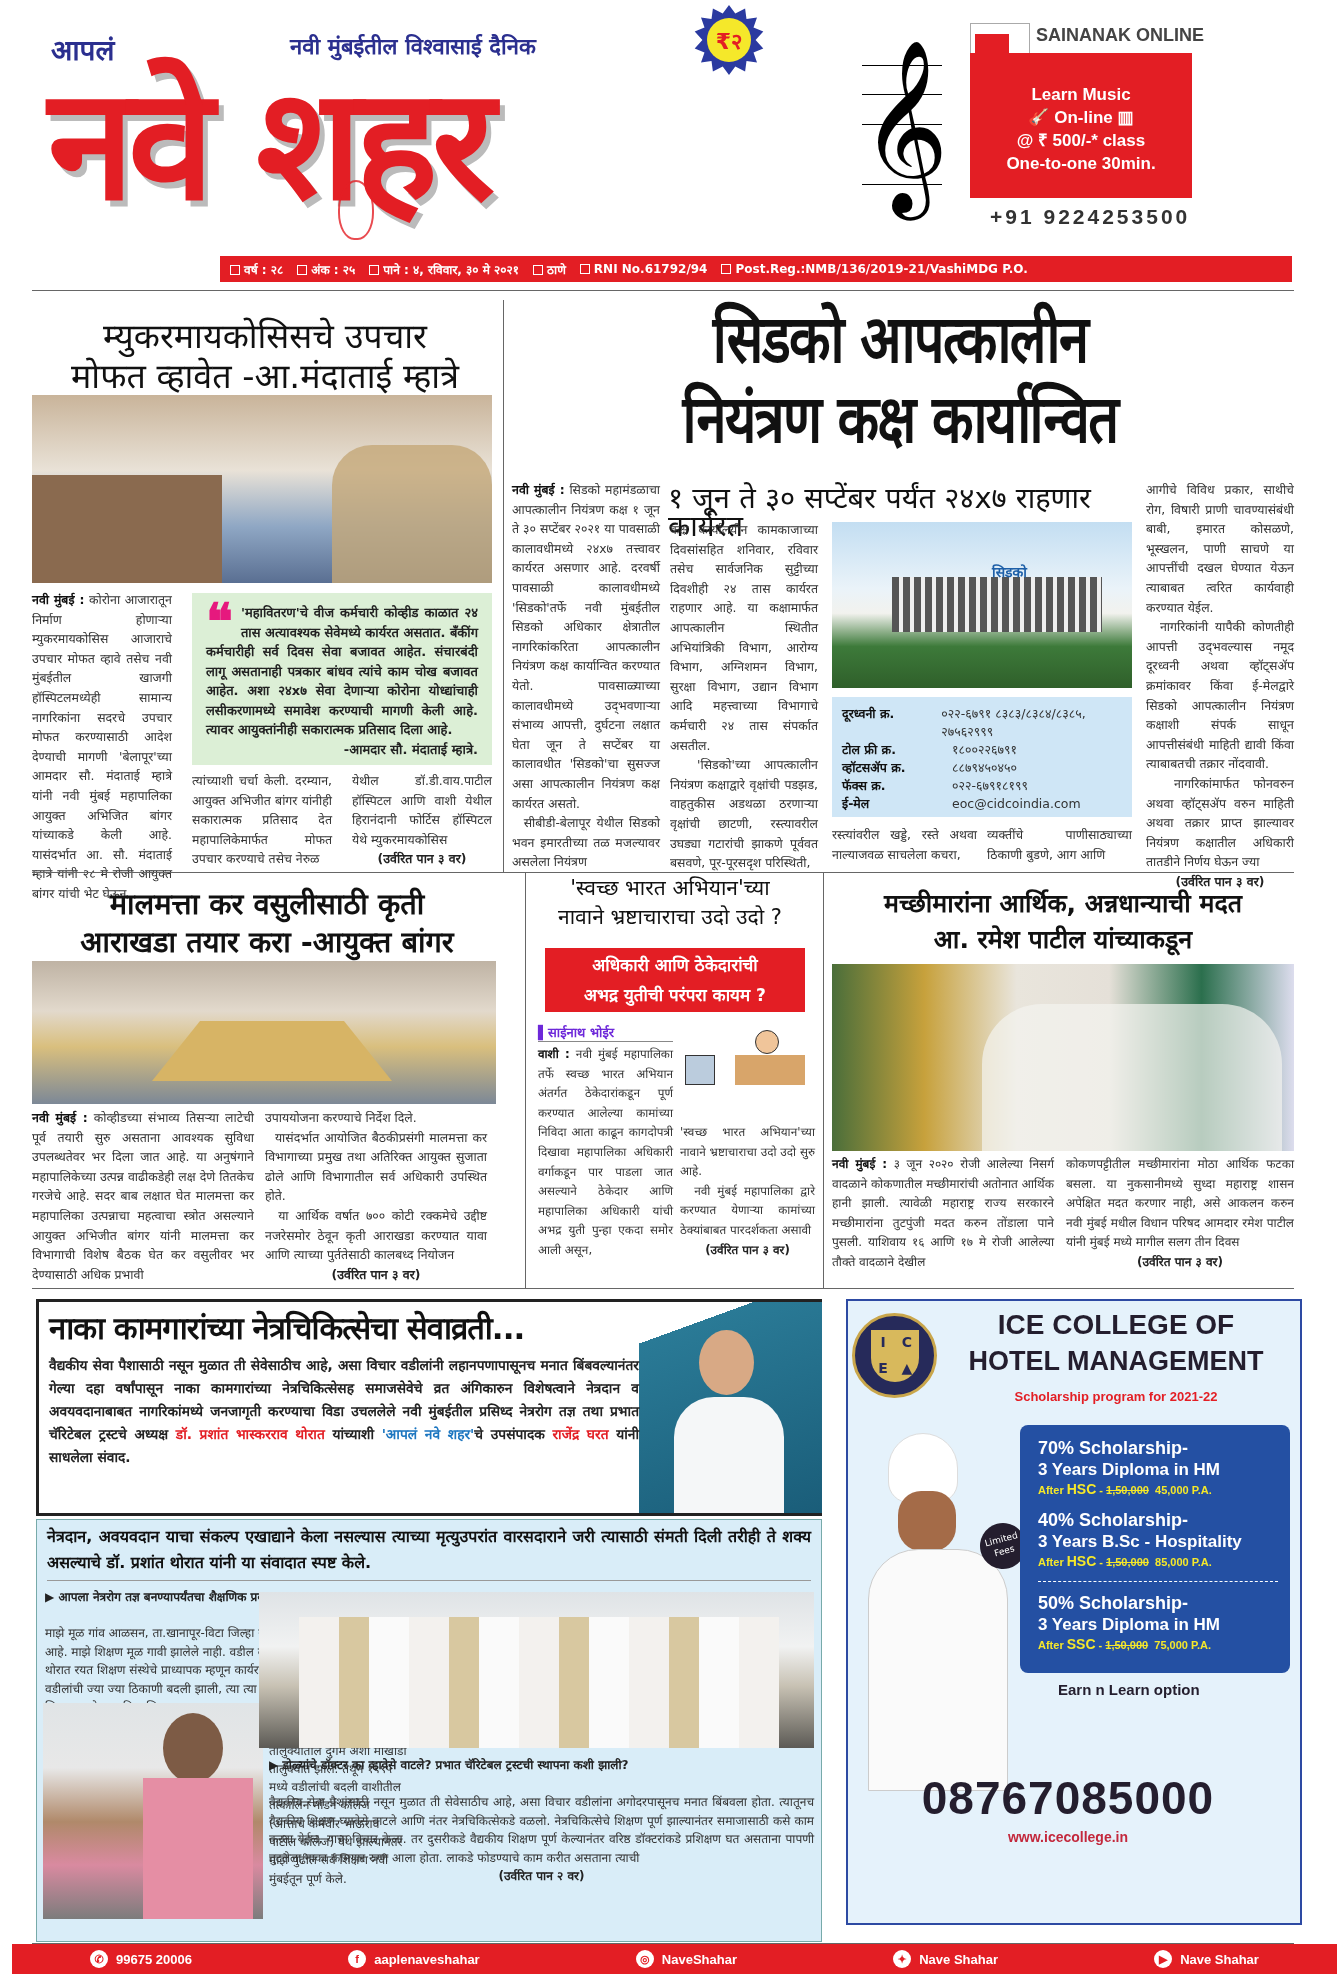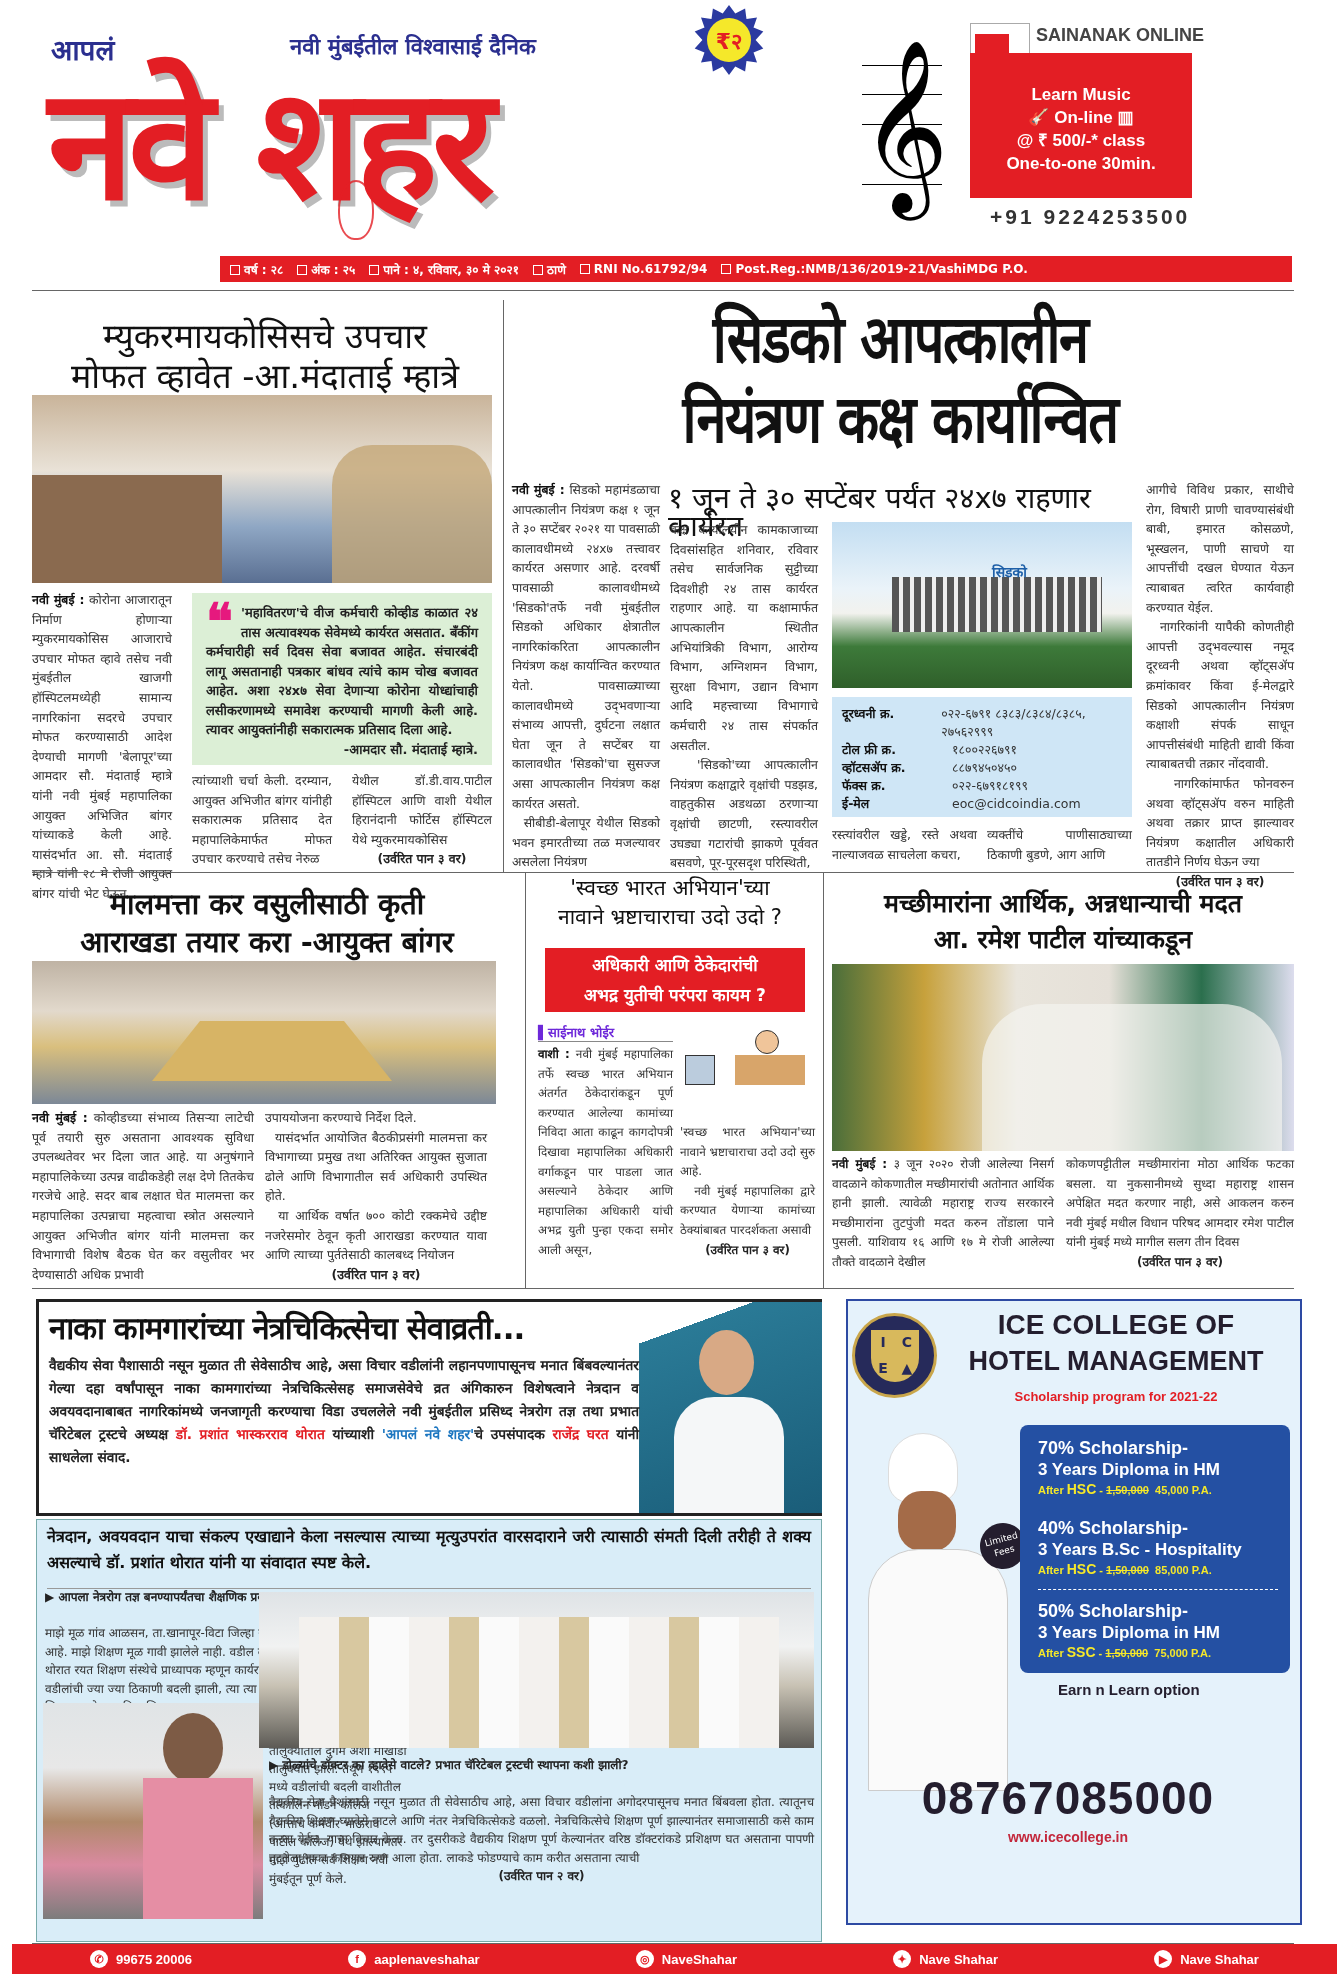--- a/index.html
+++ b/index.html
@@ -205,21 +205,21 @@
   <div class="abs" style="left:10px;top:52px;width:590px;font-size:13.8px;line-height:23px;color:#222;font-weight:bold;text-align:justify">
     <span>वैद्यकीय सेवा पैशासाठी नसून मुळात ती सेवेसाठीच आहे, असा विचार वडीलांनी लहानपणापासूनच मनात बिंबवल्यानंतर गेल्या दहा वर्षांपासून नाका कामगारांच्या नेत्रचिकित्सेसह समाजसेवेचे व्रत अंगिकारुन विशेषत्वाने नेत्रदान व अवयवदानाबाबत नागरिकांमध्ये जनजागृती करण्याचा विडा उचललेले नवी मुंबईतील प्रसिध्द नेत्ररोग तज्ञ तथा प्रभात चॅरिटेबल ट्रस्टचे अध्यक्ष</span>
     <span class="red">डॉ. प्रशांत भास्करराव थोरात</span>
     <span>यांच्याशी</span>
     <span style="color:#1c76c0">'आपलं नवे शहर'</span><span>चे उपसंपादक</span>
     <span class="red">राजेंद्र घरत</span>
     <span>यांनी साधलेला संवाद.</span>
   </div>
 </div>
 <div class="feature-blue">
-  <div class="abs" style="left:10px;top:4px;width:764px;font-size:16px;line-height:26px;font-weight:bold;color:#111;border-bottom:1px solid #999;padding-bottom:12px;text-align:justify">नेत्रदान, अवयवदान याचा संकल्प एखाद्याने केला नसल्यास त्याच्या मृत्युउपरांत वारसदाराने जरी त्यासाठी संमती दिली तरीही ते शक्य असल्याचे डॉ. प्रशांत थोरात यांनी या संवादात स्पष्ट केले.</div>
+  <div class="abs" style="left:10px;top:4px;width:764px;font-size:16px;line-height:26px;font-weight:bold;color:#111;border-bottom:1px solid #999;padding-bottom:4px;text-align:justify">नेत्रदान, अवयवदान याचा संकल्प एखाद्याने केला नसल्यास त्याच्या मृत्युउपरांत वारसदाराने जरी त्यासाठी संमती दिली तरीही ते शक्य असल्याचे डॉ. प्रशांत थोरात यांनी या संवादात स्पष्ट केले.</div>
   <div class="abs" style="left:8px;top:68px;width:300px;font-size:12px;line-height:18px;font-weight:bold;color:#222"><span>▶ </span><span>आपला नेत्ररोग तज्ञ बनण्यापर्यंतचा शैक्षणिक प्रवास कसा झाला?</span></div>
   <div class="col" style="left:8px;top:104px;width:292px;font-size:12px;line-height:18.5px;text-align:left">माझे मूळ गांव आळसन, ता.खानापूर-विटा जिल्हा सांगली येथील आहे. माझे शिक्षण मूळ गावी झालेले नाही. वडील कै. भास्करराव थोरात रयत शिक्षण संस्थेचे प्राध्यापक म्हणून कार्यरत होते. त्यामुळे वडीलांची ज्या ज्या ठिकाणी बदली झाली, त्या त्या ठिकाणी माझे शिक्षण झाले. प्राथमिक शिक्षण</div>
   <div class="photo" style="left:6px;top:183px;width:220px;height:216px;background:linear-gradient(180deg,#e0e4e6 0,#e8e8e8 30%,#b0896a 55%,#d98aa0 75%,#7c7c7c 100%)">
     <div class="abs" style="left:120px;top:10px;width:60px;height:70px;border-radius:50%;background:#7d5b45"></div>
     <div class="abs" style="left:100px;top:75px;width:110px;height:141px;background:#e58ea4"></div>
   </div>
   <div class="col" style="left:232px;top:185px;width:140px;font-size:12px;line-height:18.3px;text-align:left">तर तत्कालीन ठाणे जिल्ह्यातील तर आताच्या पालघर तालुक्यातील दुर्गम अशा मोखाडा तालुक्यात झाले. तेथून १९९५ मध्ये वडीलांची बदली वाशीतील तत्कालिन मॉडर्न कॉलेज (आत्ताचे कर्मवीर भाऊराव पाटील कॉलेज) येथे झाल्यानंतर माझे पुढील सर्व शिक्षण नवी मुंबईतून पूर्ण केले.</div>
   <div class="photo" style="left:222px;top:72px;width:555px;height:156px;background:linear-gradient(180deg,#dfe3e6 0,#f1f2f2 35%,#c8c2b4 60%,#5c5a55 100%)">
     <div class="abs" style="left:90px;top:50px;font-size:14px;font-weight:bold;color:#8d8d8d">PRABHAT</div>
     <div class="abs" style="left:40px;top:25px;width:480px;height:131px;background:repeating-linear-gradient(90deg,#f3f1ee 0 40px,#d8c8a0 40px 70px,#fafafa 70px 110px)" style2=""></div>
@@ -242,21 +242,21 @@
     <div style="font-size:27px">HOTEL MANAGEMENT</div>
   </div>
   <div class="abs" style="left:98px;top:88px;width:340px;text-align:center;color:#e31e24;font-weight:bold;font-size:13px;font-family:'Liberation Sans',sans-serif">Scholarship program for 2021-22</div>
   <div class="abs" style="left:0;top:120px;width:180px;height:370px">
     <div class="abs" style="left:40px;top:12px;width:70px;height:70px;border-radius:50% 50% 30% 30%;background:#fff;border:1px solid #ddd"></div>
     <div class="abs" style="left:50px;top:70px;width:58px;height:60px;border-radius:40%;background:#a46b48"></div>
     <div class="abs" style="left:20px;top:128px;width:140px;height:242px;border-radius:50px 50px 0 0;background:#fafafa;border:1px solid #ccc"></div>
   </div>
   <div class="abs" style="left:132px;top:222px;width:46px;height:46px;border-radius:50%;background:#241e2e;color:#fff;font-size:9px;text-align:center;padding-top:10px;line-height:12px;transform:rotate(-15deg)">Limited Fees</div>
   <div class="abs" style="left:172px;top:124px;width:270px;height:248px;background:#2450a3;border-radius:8px;color:#fff;font-family:'Liberation Sans',sans-serif;padding:12px 0 0 18px" id="offersbox">
-      <div style="margin-bottom: 20px;">
+      <div style="margin-bottom: 12px;">
         <div style="font-weight:bold;font-size:18px;line-height:22px">70% Scholarship-</div>
   <div style="font-weight:bold;font-size:17px;line-height:22px">3 Years Diploma in HM</div>
   <div style="color:#f5e82a;font-size:11px;font-weight:bold"><span>After</span> <span style="font-size:14px">HSC</span> - <span style="text-decoration:line-through">1,50,000</span>&nbsp; <span>45,000 P.A.</span></div>
       </div>
       <div style="margin-bottom: 12px;">
         <div style="font-weight:bold;font-size:18px;line-height:22px">40% Scholarship-</div>
   <div style="font-weight:bold;font-size:17px;line-height:22px">3 Years B.Sc - Hospitality</div>
   <div style="color:#f5e82a;font-size:11px;font-weight:bold"><span>After</span> <span style="font-size:14px">HSC</span> - <span style="text-decoration:line-through">1,50,000</span>&nbsp; <span>85,000 P.A.</span></div>
       </div>
       <div style="margin-bottom: 12px; border-top: 1px dashed rgb(255, 255, 255); padding-top: 10px; margin-right: 12px;">

